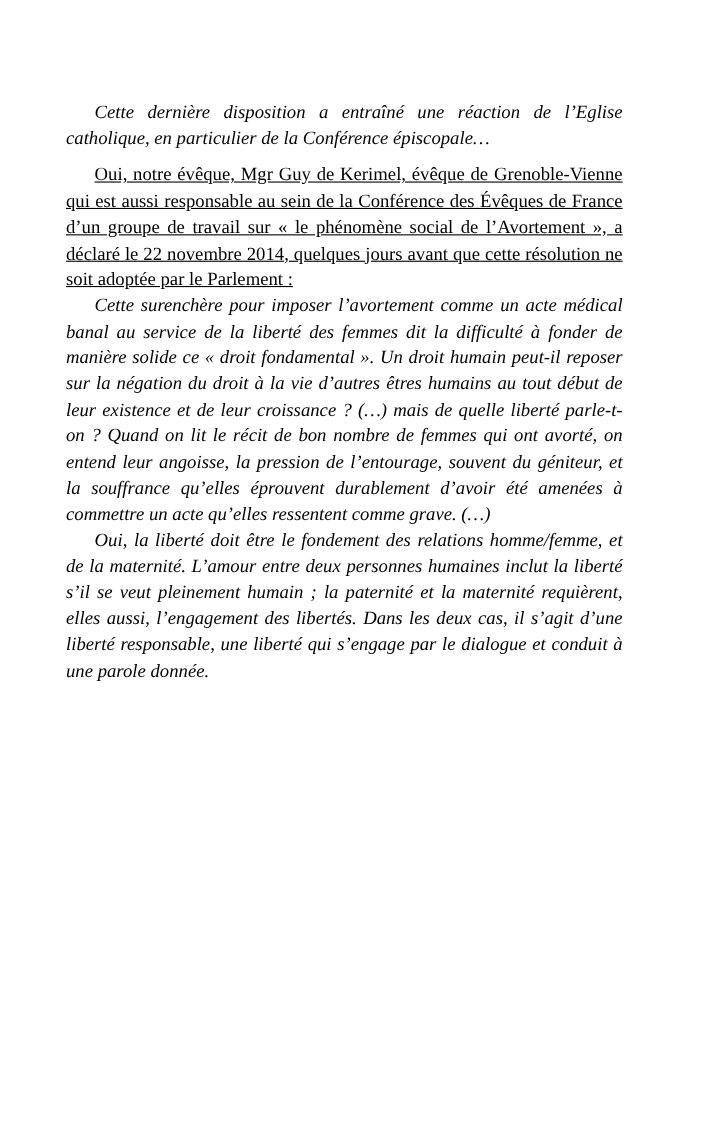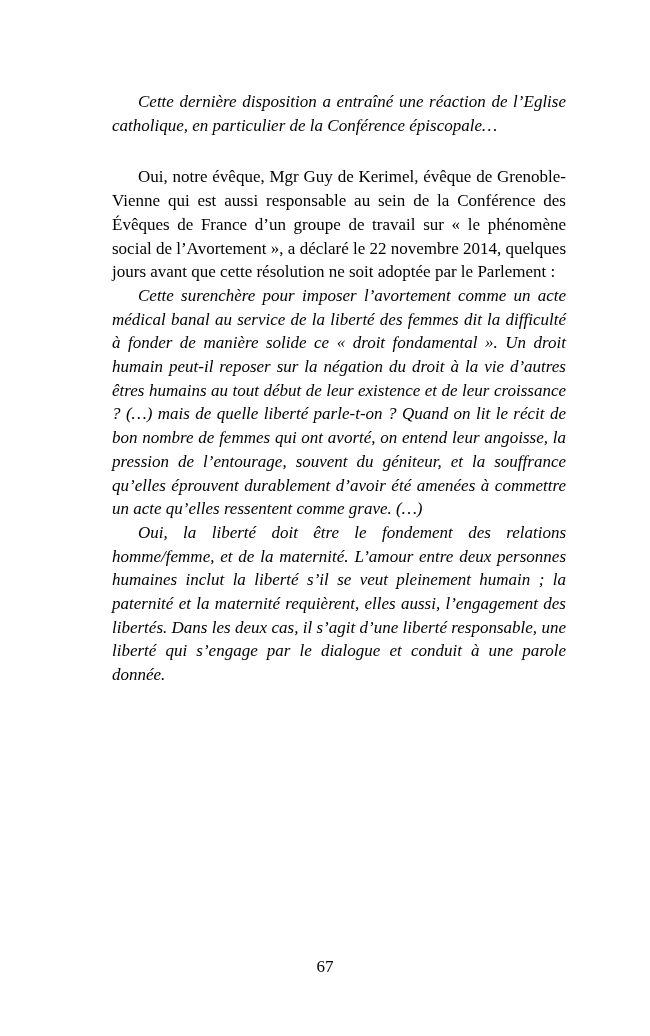--- a/index.html
+++ b/index.html
@@ -11,41 +11,42 @@
     width: 650px;
     height: 1036px;
     overflow: hidden;
   }
   .page {
     position: relative;
     width: 650px;
     height: 1036px;
     background: #ffffff;
     box-sizing: border-box;
-    padding: 90px 84px 0 112px;
+    padding: 90px 84px 0 60px;
   }
   .text-block {
     font-family: "Liberation Serif", "DejaVu Serif", serif;
     font-size: 17px;
     line-height: 23.7px;
     color: #000000;
     text-align: justify;
   }
   .text-block p {
     margin: 0;
     text-indent: 26px;
   }
   .text-block p.italic {
     font-style: italic;
   }
   .text-block p.normal {
     font-style: normal;
   }
   .text-block p.gap {
-    margin-top: 28px;
+    margin-top: 10px;
+    text-decoration: underline;
   }
   .page-number {
     position: absolute;
     top: 957px;
     left: 0;
     width: 650px;
     text-align: center;
     font-family: "Liberation Serif", "DejaVu Serif", serif;
     font-size: 17px;
     color: #000000;
@@ -54,14 +55,13 @@
 </head>
 <body>
 
 <div class="page">
   <div class="text-block">
     <p class="italic">Cette dernière disposition a entraîné une réaction de l’Eglise catholique, en particulier de la Conférence épiscopale…</p>
     <p class="normal gap">Oui, notre évêque, Mgr Guy de Kerimel, évêque de Grenoble-Vienne qui est aussi responsable au sein de la Conférence des Évêques de France d’un groupe de travail sur « le phénomène social de l’Avortement », a déclaré le 22 novembre 2014, quelques jours avant que cette résolution ne soit adoptée par le Parlement :</p>
     <p class="italic">Cette surenchère pour imposer l’avortement comme un acte médical banal au service de la liberté des femmes dit la difficulté à fonder de manière solide ce « droit fondamental ». Un droit humain peut-il reposer sur la négation du droit à la vie d’autres êtres humains au tout début de leur existence et de leur croissance ? (…) mais de quelle liberté parle-t-on ? Quand on lit le récit de bon nombre de femmes qui ont avorté, on entend leur angoisse, la pression de l’entourage, souvent du géniteur, et la souffrance qu’elles éprouvent durablement d’avoir été amenées à commettre un acte qu’elles ressentent comme grave. (…)</p>
     <p class="italic">Oui, la liberté doit être le fondement des relations homme/femme, et de la maternité. L’amour entre deux personnes humaines inclut la liberté s’il se veut pleinement humain ; la paternité et la maternité requièrent, elles aussi, l’engagement des libertés. Dans les deux cas, il s’agit d’une liberté responsable, une liberté qui s’engage par le dialogue et conduit à une parole donnée.</p>
   </div>
-  <div class="page-number">67</div>
 </div>
 
 </body></html>

